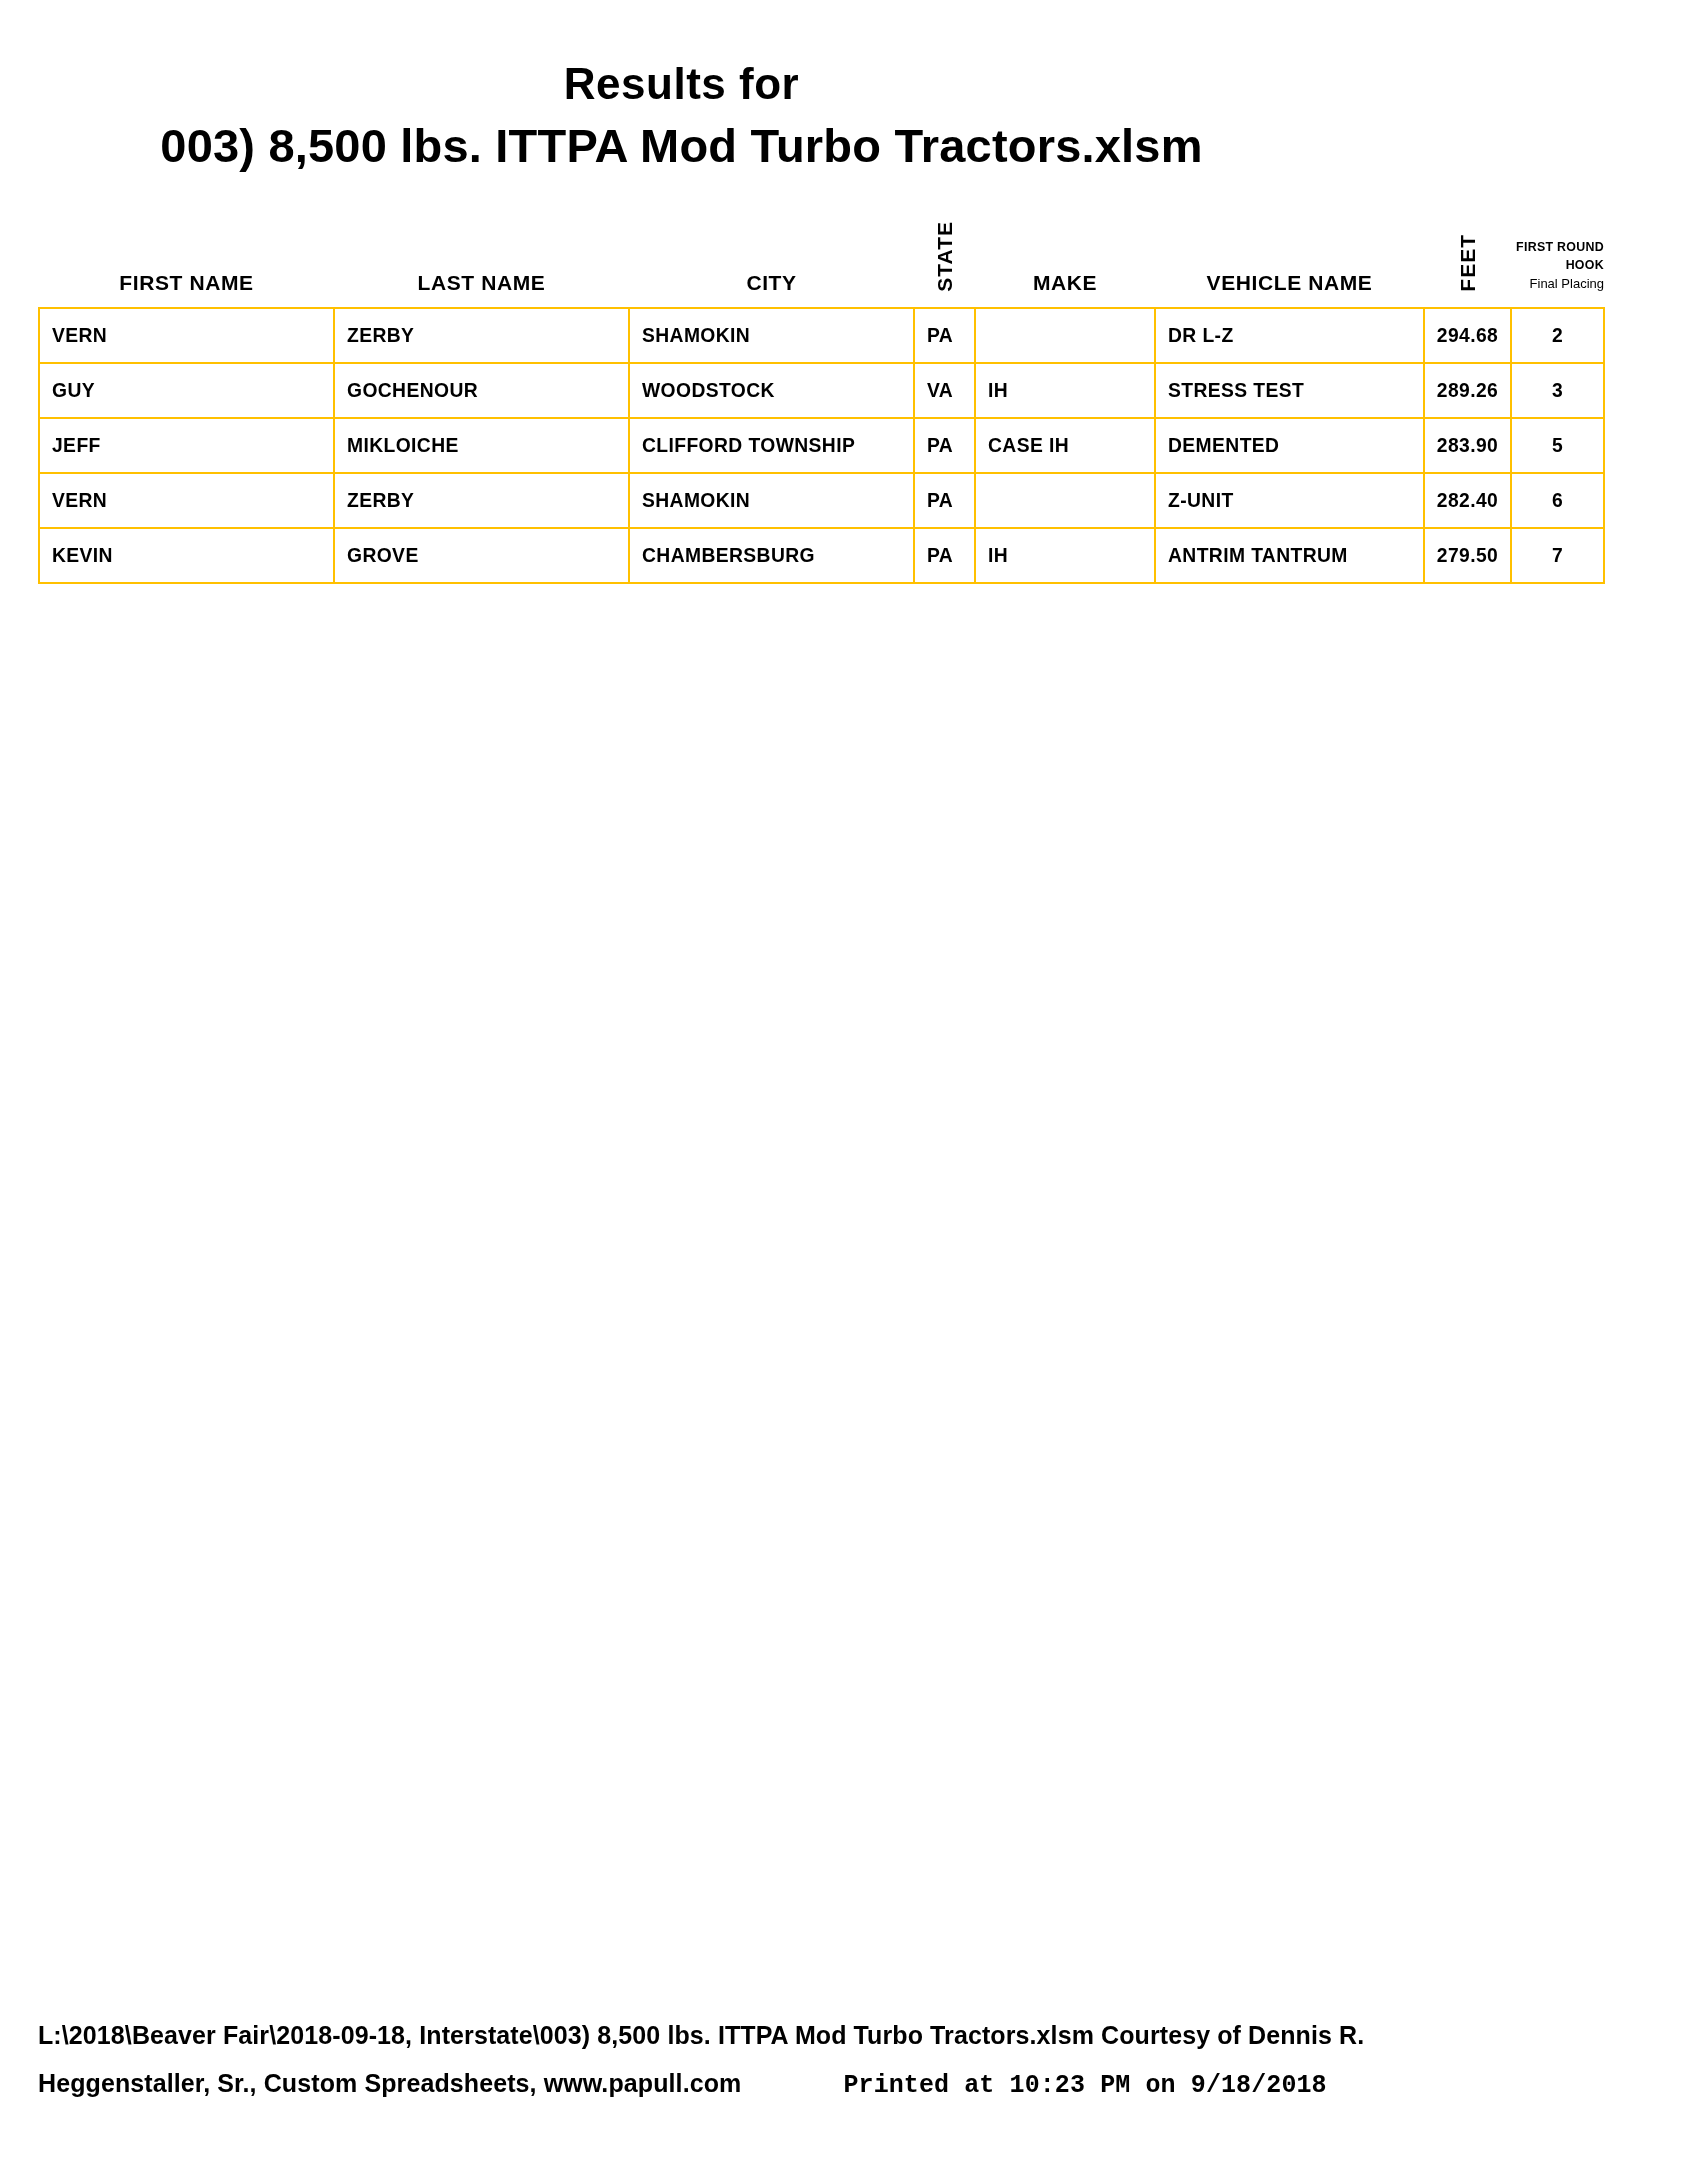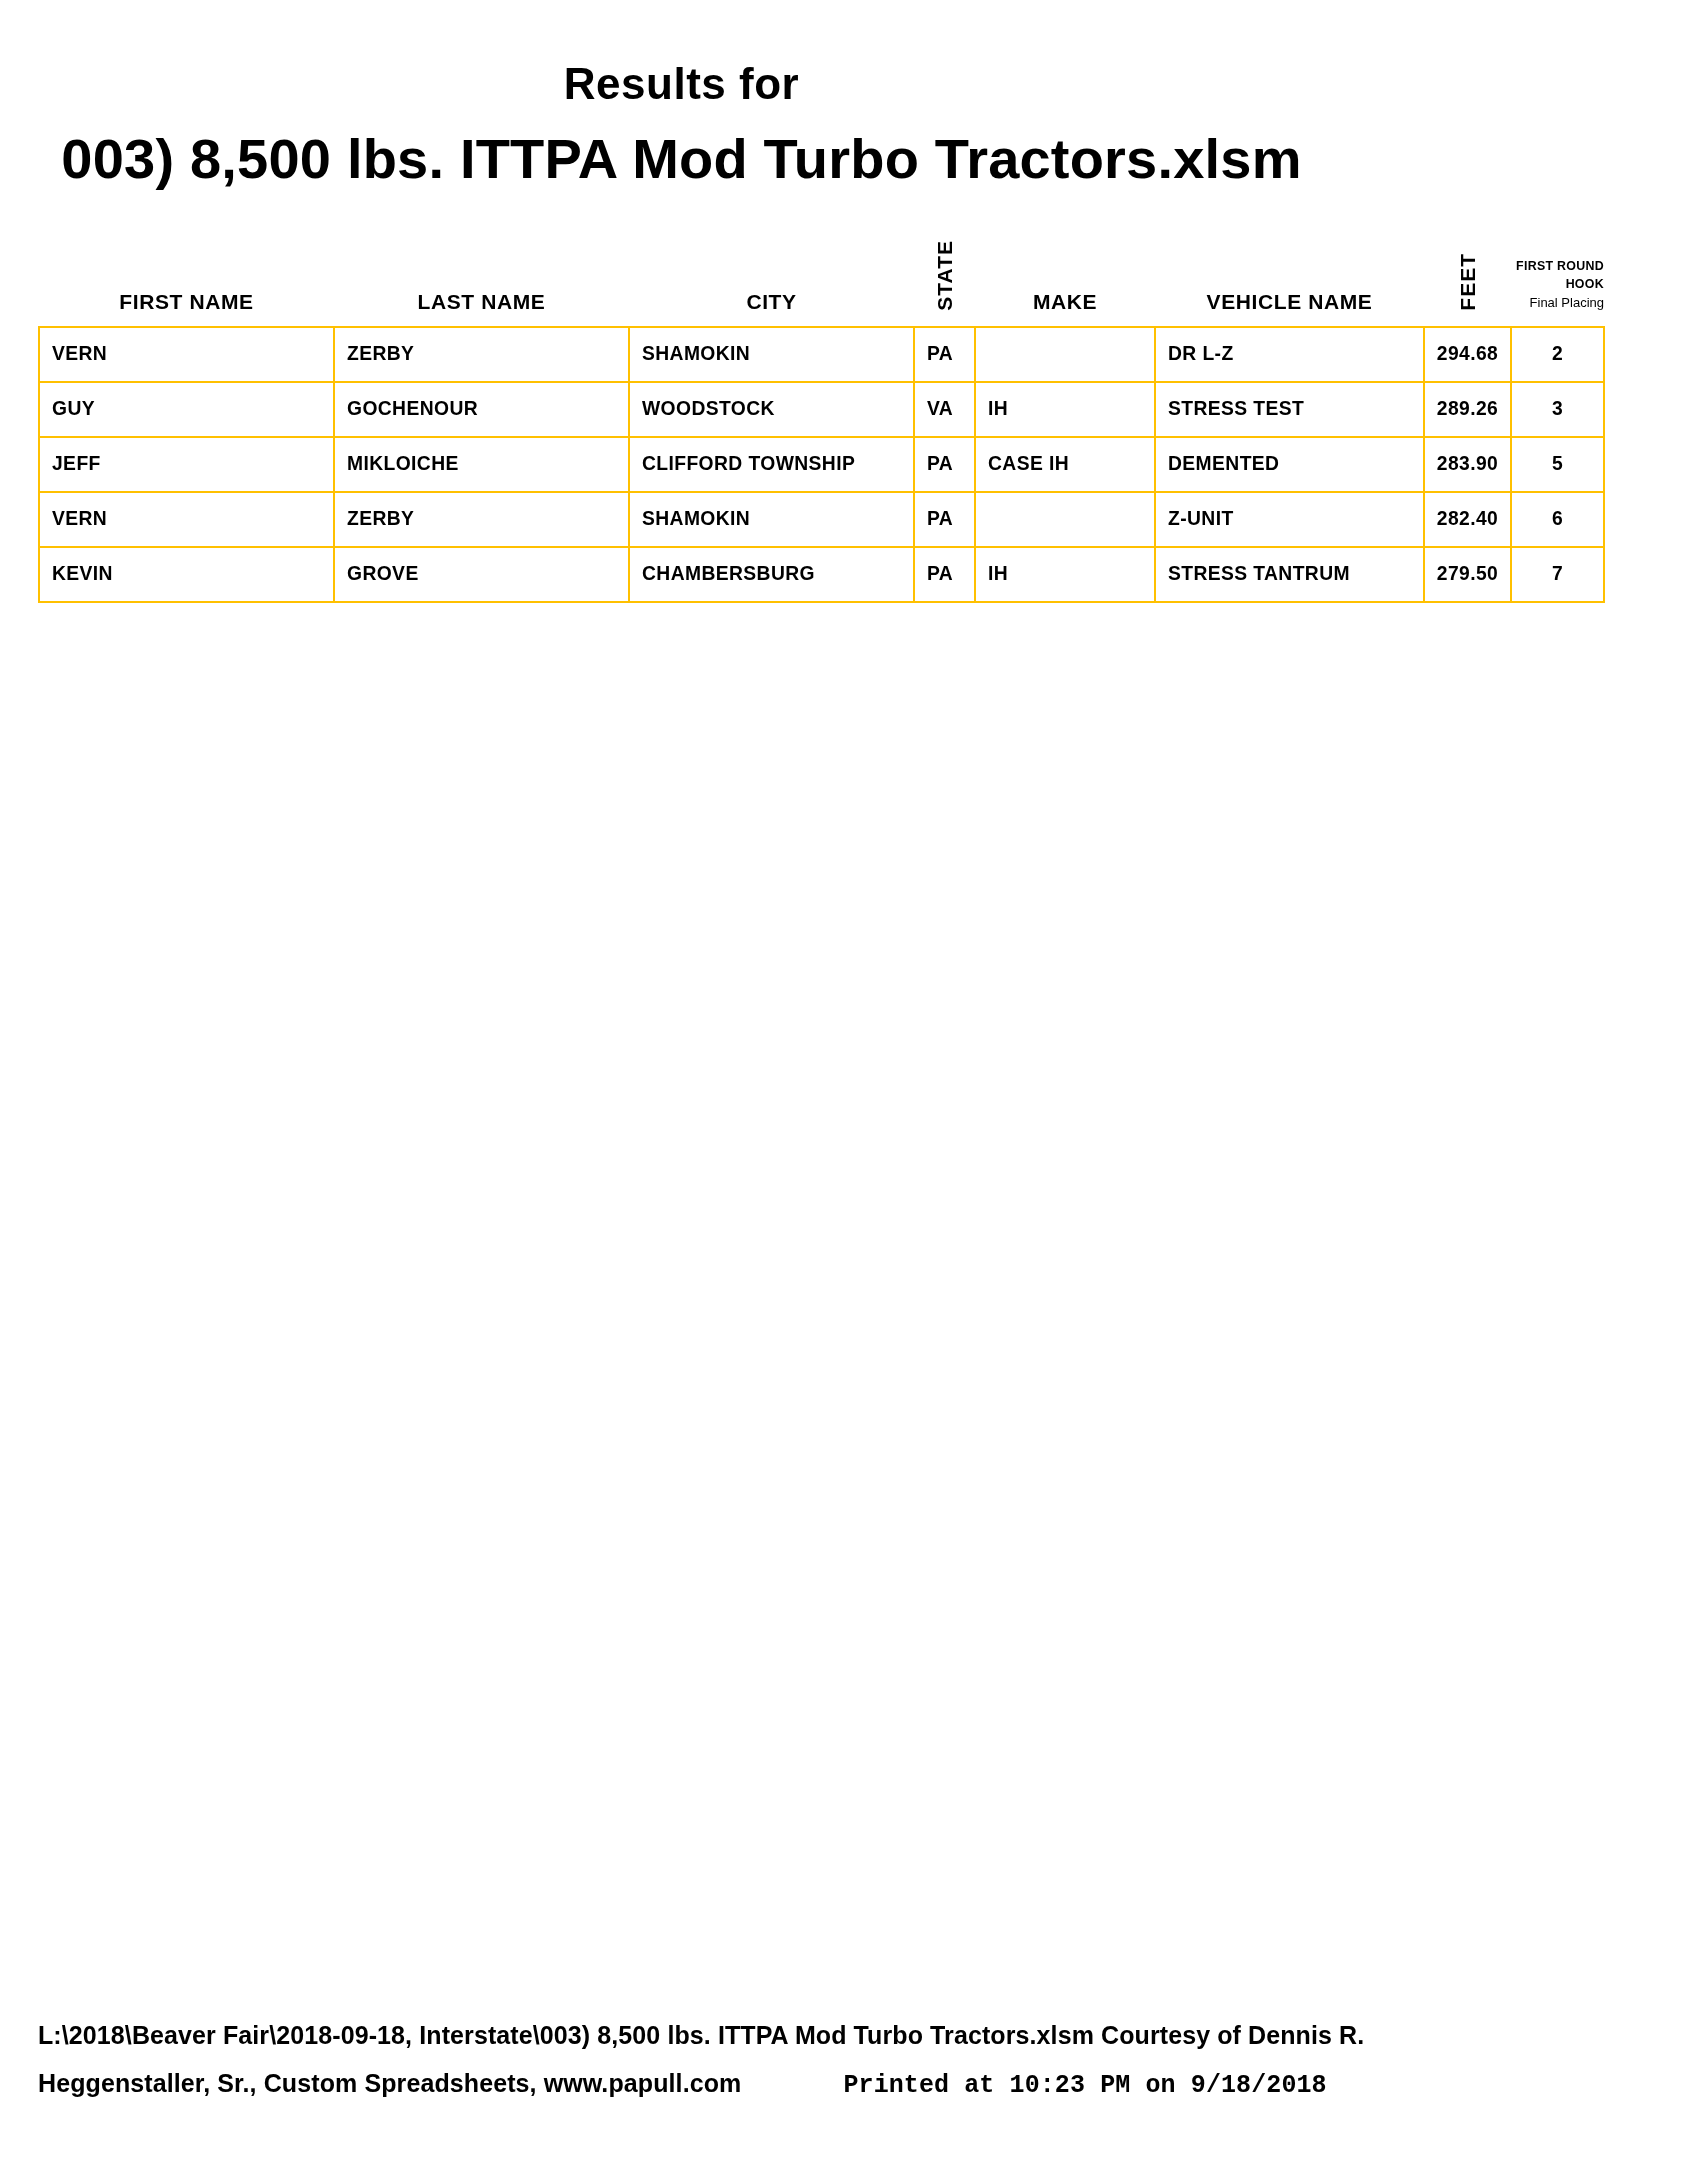--- a/index.html
+++ b/index.html
@@ -27,25 +27,25 @@
     text-align: center;
     padding-top: 57px;
   }
   .title-line1 {
     font-size: 44px;
     font-weight: bold;
     letter-spacing: 0.5px;
     line-height: 1.22;
   }
   .title-line2 {
-    font-size: 56px;
+    font-size: 47px;
     font-weight: bold;
     letter-spacing: 0.2px;
     line-height: 1.22;
-    margin-top: 14px;
+    margin-top: 6px;
   }
   
   .table-wrap {
     margin: 0 auto;
     width: 1554px;
     padding-left: 38px;
     box-sizing: border-box;
   }
   table.results {
     border-collapse: collapse;
@@ -221,21 +221,21 @@
           <td>Z-UNIT</td>
           <td class="num">282.40</td>
           <td class="place">6</td>
         </tr>
         <tr>
           <td>KEVIN</td>
           <td>GROVE</td>
           <td>CHAMBERSBURG</td>
           <td>PA</td>
           <td>IH</td>
-          <td>STRESS TANTRUM</td>
+          <td>ANTRIM TANTRUM</td>
           <td class="num">279.50</td>
           <td class="place">7</td>
         </tr>
       </tbody>
     </table>
   </div>
 
   <div class="footer">
     <div class="line1">L:\2018\Beaver Fair\2018-09-18, Interstate\003) 8,500 lbs. ITTPA Mod Turbo Tractors.xlsm  Courtesy of Dennis R.</div>
     <div class="line2">

